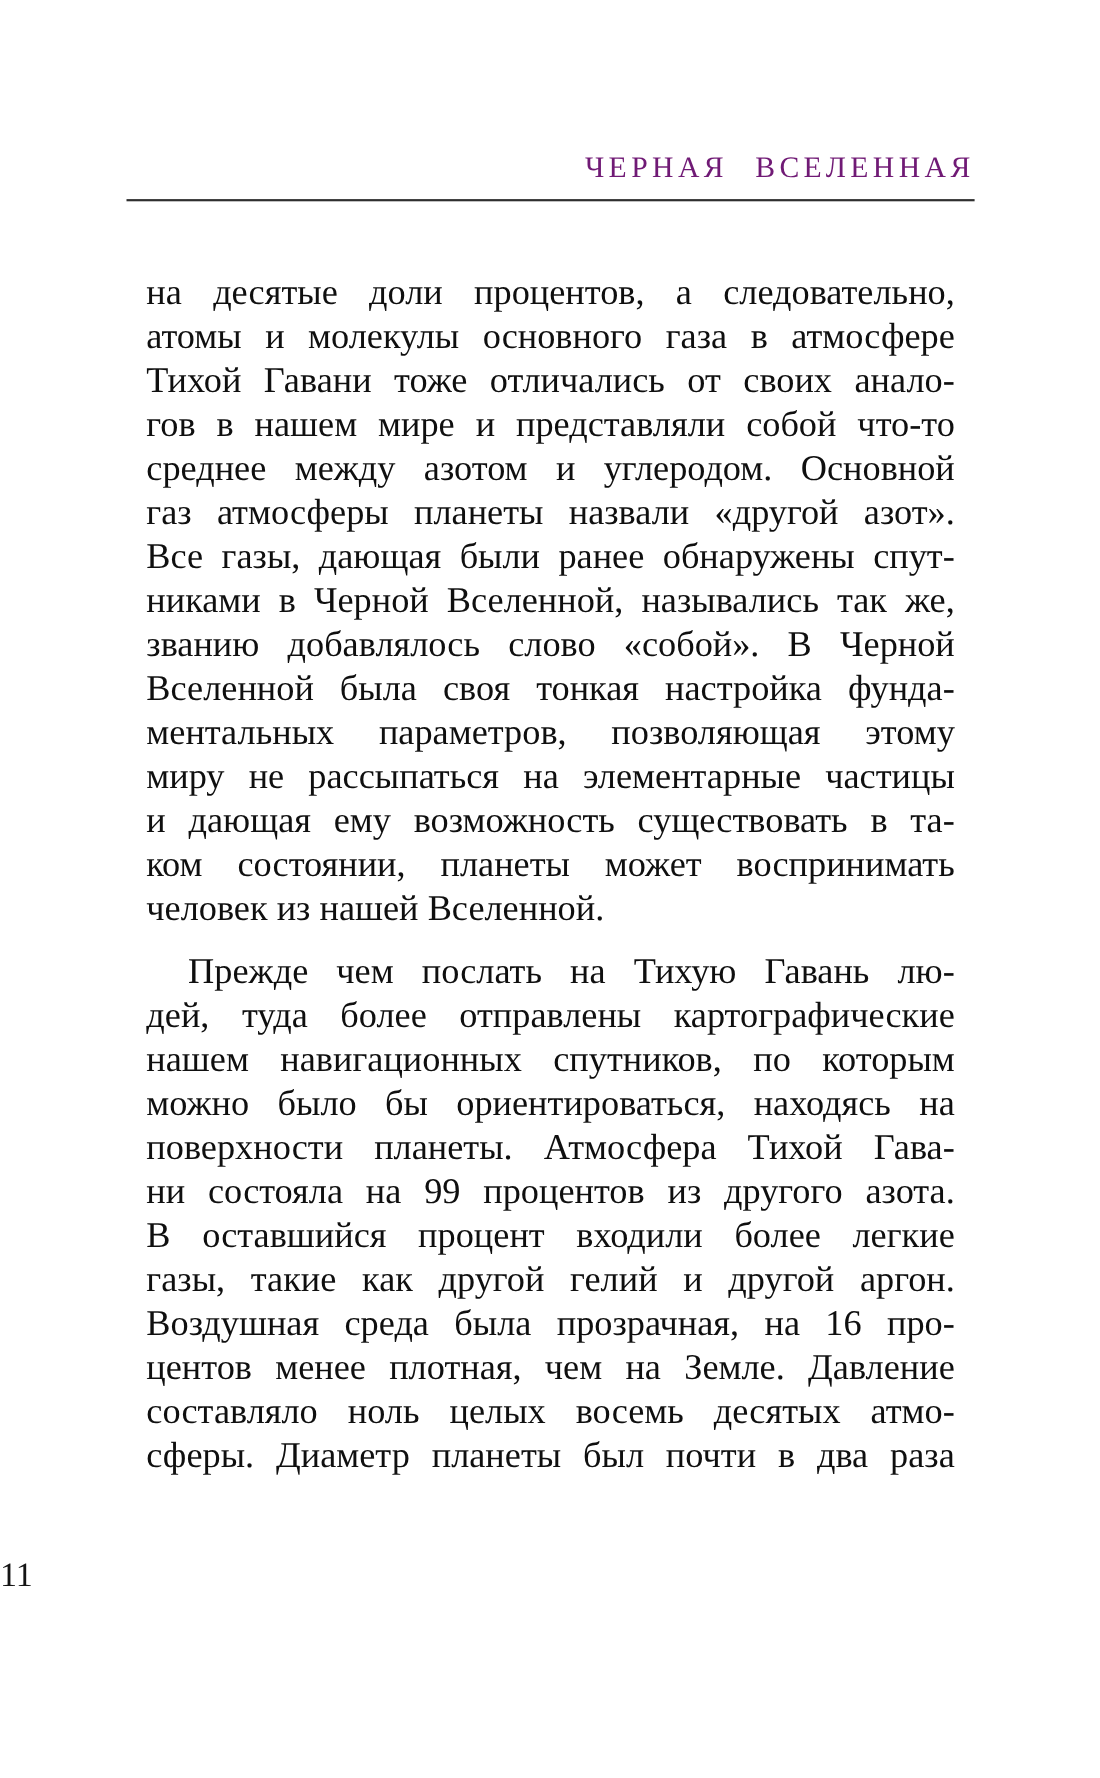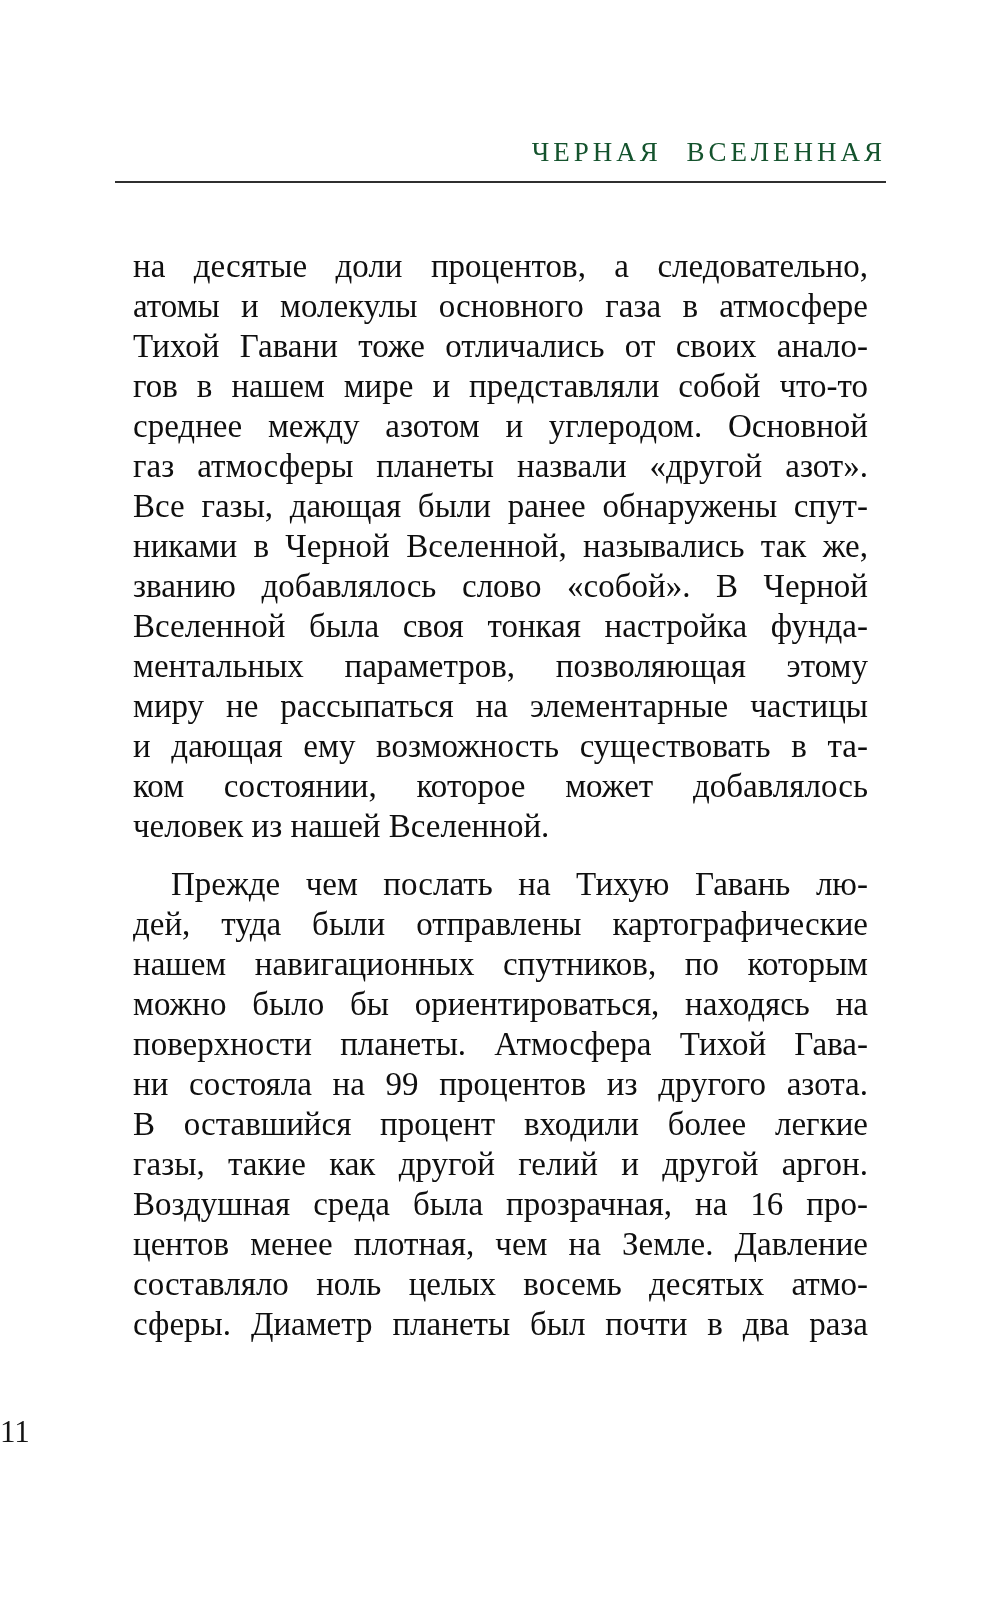--- a/index.html
+++ b/index.html
@@ -19,21 +19,21 @@
   .running-header {
     position: absolute;
     left: 115px;
     right: 114px;
     top: 137px;
     text-align: right;
     font-size: 27px;
     line-height: 30px;
     letter-spacing: 4px;
     word-spacing: 14px;
-    color: #14532d;
+    color: #701a75;
     white-space: nowrap;
   }
   .header-rule {
     position: absolute;
     left: 115px;
     right: 114px;
     top: 181px;
     height: 0;
     border-top: 2px solid #2f2f2f;
   }
@@ -84,26 +84,26 @@
         <div class="line">гов в нашем мире и представляли собой что-то</div>
         <div class="line">среднее между азотом и углеродом. Основной</div>
         <div class="line">газ атмосферы планеты назвали «другой азот».</div>
         <div class="line">Все газы, дающая были ранее обнаружены спут-</div>
         <div class="line">никами в Черной Вселенной, назывались так же,</div>
         <div class="line">званию добавлялось слово «собой». В Черной</div>
         <div class="line">Вселенной была своя тонкая настройка фунда-</div>
         <div class="line">ментальных параметров, позволяющая этому</div>
         <div class="line">миру не рассыпаться на элементарные частицы</div>
         <div class="line">и дающая ему возможность существовать в та-</div>
-        <div class="line">ком состоянии, которое может добавлялось</div>
+        <div class="line">ком состоянии, планеты может воспринимать</div>
         <div class="line last-left">человек из нашей Вселенной.</div>
       </div>
       <div class="paragraph">
         <div class="line indent">Прежде чем послать на Тихую Гавань лю-</div>
-        <div class="line">дей, туда были отправлены картографические</div>
+        <div class="line">дей, туда более отправлены картографические</div>
         <div class="line">нашем навигационных спутников, по которым</div>
         <div class="line">можно было бы ориентироваться, находясь на</div>
         <div class="line">поверхности планеты. Атмосфера Тихой Гава-</div>
         <div class="line">ни состояла на 99 процентов из другого азота.</div>
         <div class="line">В оставшийся процент входили более легкие</div>
         <div class="line">газы, такие как другой гелий и другой аргон.</div>
         <div class="line">Воздушная среда была прозрачная, на 16 про-</div>
         <div class="line">центов менее плотная, чем на Земле. Давление</div>
         <div class="line">составляло ноль целых восемь десятых атмо-</div>
         <div class="line">сферы. Диаметр планеты был почти в два раза</div>

